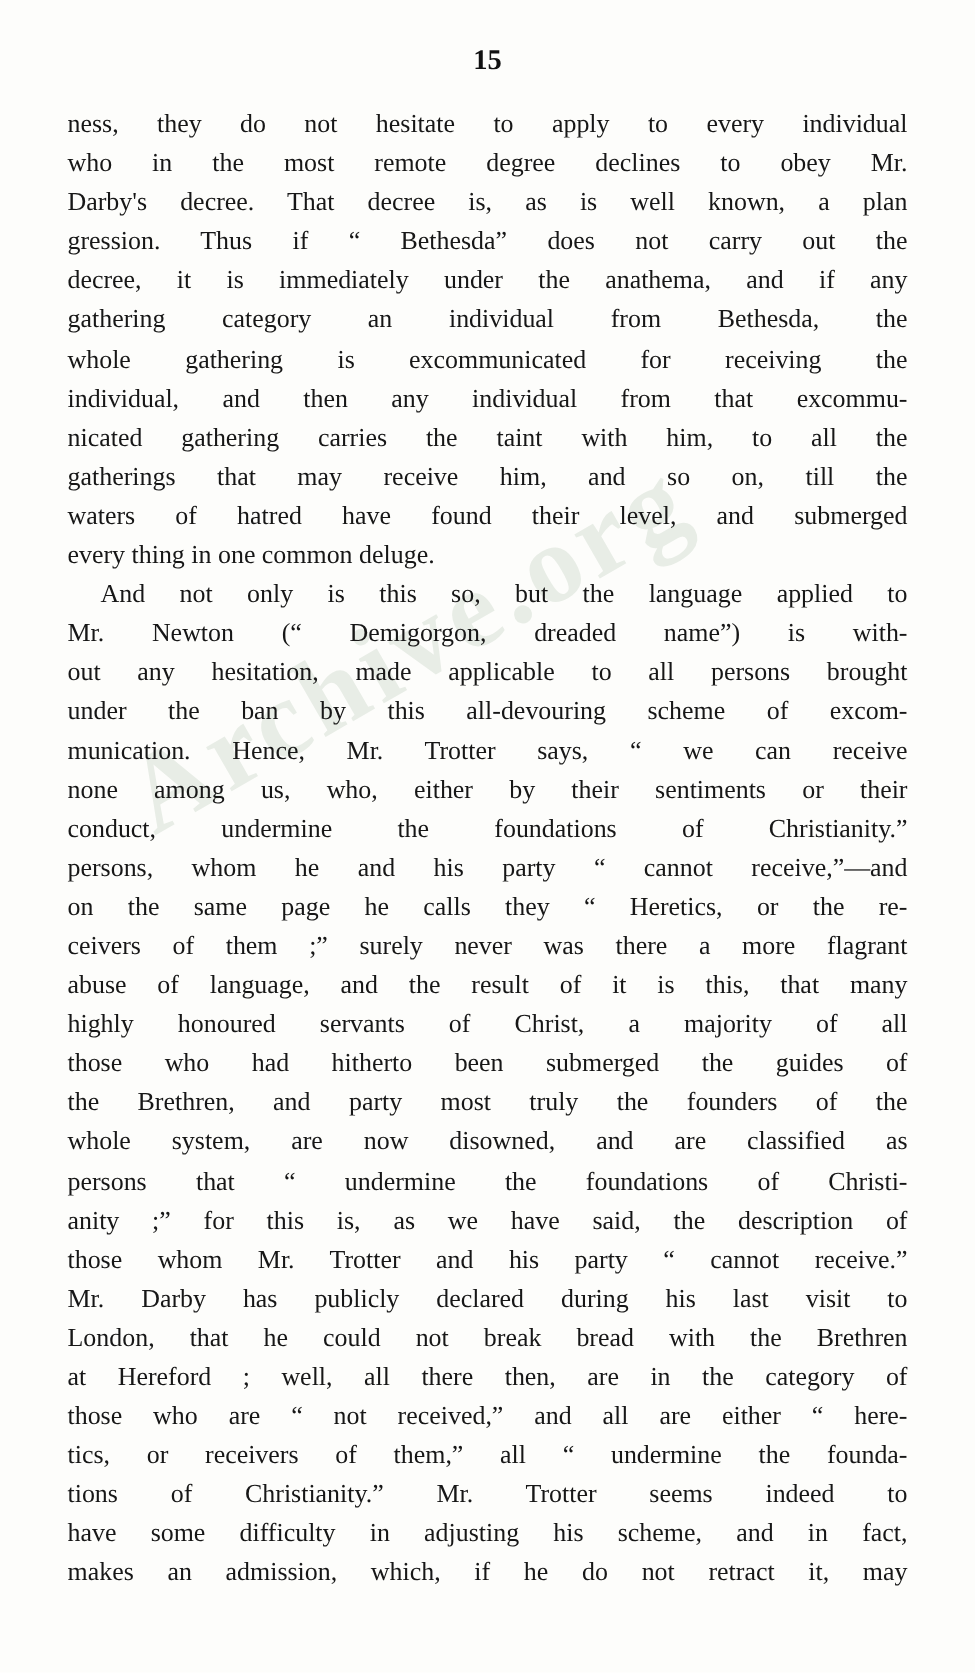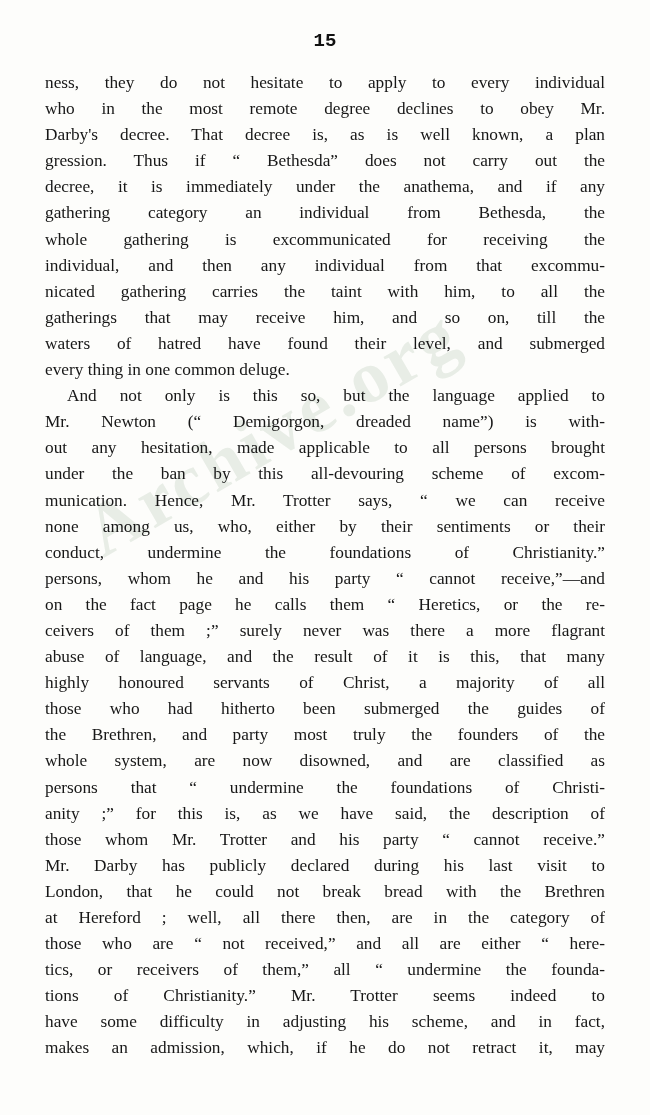--- a/index.html
+++ b/index.html
@@ -46,21 +46,21 @@
     font-weight: bold;
   }
   .page-number {
     position: absolute;
     top: 30px;
     left: 0;
     width: 650px;
     text-align: center;
     font-size: 19px;
     font-weight: bold;
-    font-family: Liberation Mono, monospace;
+    font-family: Liberation Serif, serif;
     color: #111;
   }
   .body-text {
     position: absolute;
     left: 45px;
     top: 70px;
     width: 560px;
     font-size: 17.3px;
     line-height: 26.1px;
     color: #171717;
@@ -110,21 +110,21 @@
 
     <p class="para">
       <span class="line just" style="text-indent:22px;">And not only is this so, but the language applied to</span>
       <span class="line just">Mr. Newton (“ Demigorgon, dreaded name”) is with-</span>
       <span class="line just">out any hesitation, made applicable to all persons brought</span>
       <span class="line just">under the ban by this all-devouring scheme of excom-</span>
       <span class="line just">munication.    Hence, Mr. Trotter says, “ we can receive</span>
       <span class="line just">none among us, who, either by their sentiments or their</span>
       <span class="line just"><span style="">conduct, undermine the foundations of Christianity.”</span></span>
       <span class="line just">persons, whom he and his party “ cannot receive,”—and</span>
-      <span class="line just">on the fact page he calls them “ Heretics, or the re-</span>
+      <span class="line just">on the same page he calls they “ Heretics, or the re-</span>
       <span class="line just">ceivers of them ;” surely never was there a more flagrant</span>
       <span class="line just">abuse of language, and the result of it is this, that many</span>
       <span class="line just">highly honoured servants of Christ, a majority of all</span>
       <span class="line just">those who had hitherto been submerged the guides of</span>
       <span class="line just">the Brethren, and party most truly the founders of the</span>
       <span class="line just">whole system, are now disowned, and are classified as</span>
       <span class="line just">persons that “ undermine the foundations of Christi-</span>
       <span class="line just">anity ;” for this is, as we have said, the description of</span>
       <span class="line just">those whom Mr. Trotter and his party “ cannot receive.”</span>
       <span class="line just">Mr. Darby has publicly declared during his last visit to</span>

